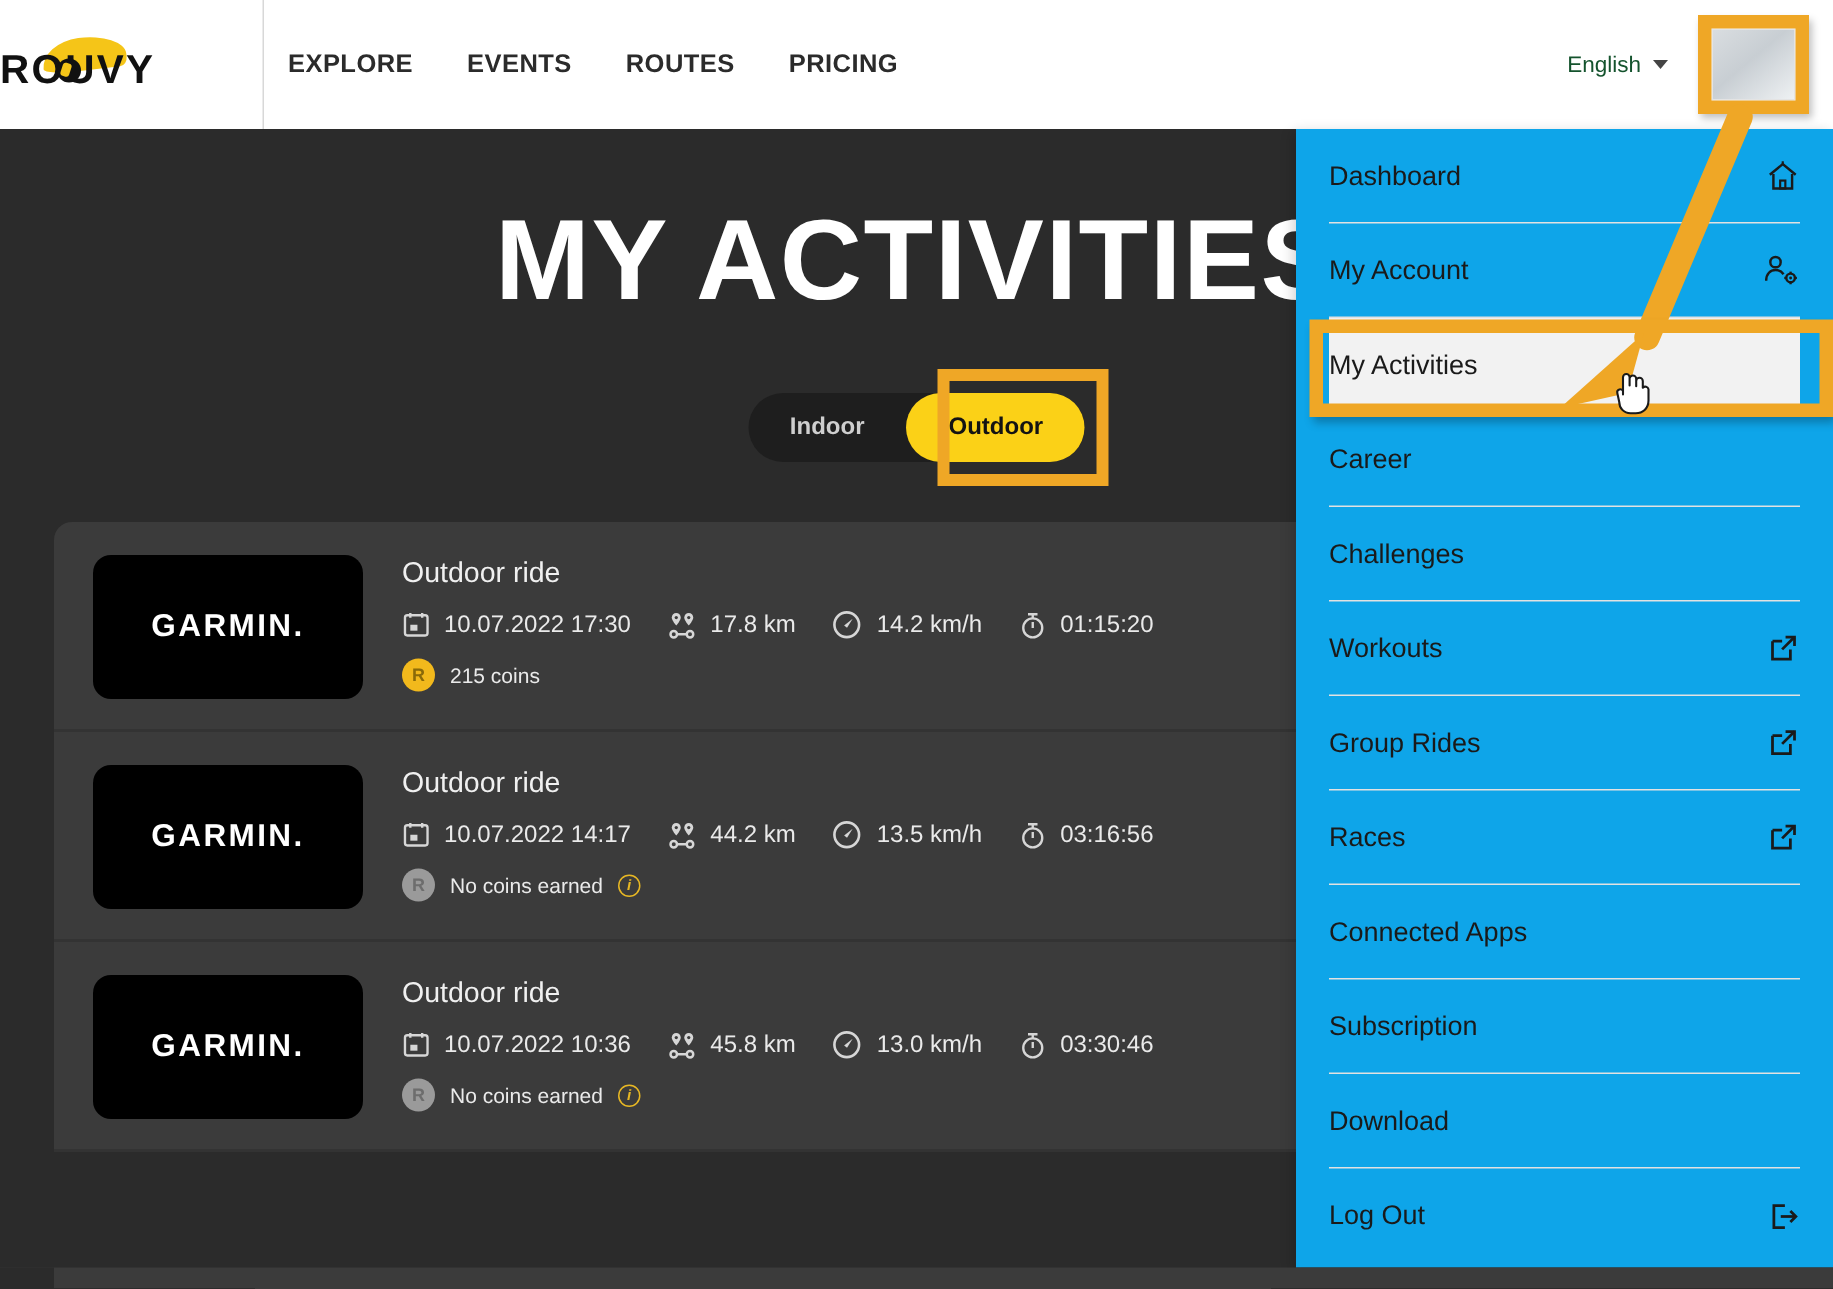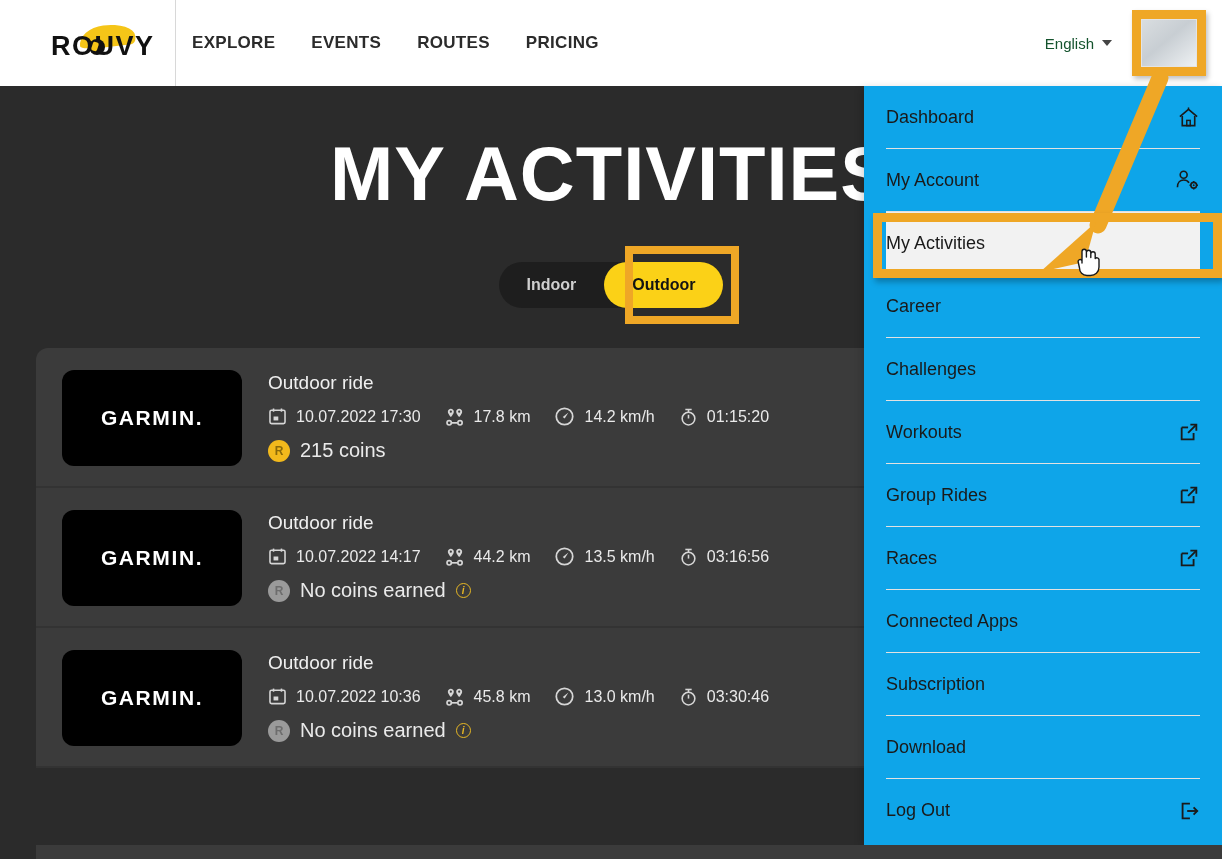--- a/index.html
+++ b/index.html
@@ -14,21 +14,21 @@
   
   .header {
     position: absolute; top: 0; left: 0;
     width: 1222px; height: 86px;
     background: #ffffff;
     display: flex; align-items: center;
     z-index: 5;
   }
   .logo-zone {
     width: 176px; height: 86px;
-    display: flex; align-items: center; justify-content: flex-end;
+    display: flex; align-items: center; justify-content: flex-start;
     border-right: 1px solid #d8d8d8;
   }
   .logo { position: relative; width: 124px; height: 40px; }
   .logo-swoosh {
     position: absolute; left: 28px; top: 2px;
     width: 56px; height: 22px;
     background: #f5c518;
     border-radius: 50% 60% 10% 50% / 90% 70% 30% 20%;
     transform: rotate(-7deg);
   }
@@ -131,21 +131,21 @@
   .stat-val { font-size: 16px; color: #eaeaea; white-space: nowrap; }
   .ic { flex: 0 0 auto; display: block; }
   .coin-line { display: flex; align-items: center; gap: 10px; }
   .coin-badge {
     width: 22px; height: 22px; border-radius: 50%;
     background: #f2b91c; color: #8a6a09;
     font-size: 12px; font-weight: bold;
     display: flex; align-items: center; justify-content: center;
   }
   .coin-badge.muted { background: #9a9a9a; color: #6d6d6d; }
-  .coin-text { font-size: 20px; color: #eaeaea; }
+  .coin-text { font-size: 14px; color: #eaeaea; }
   .info-dot {
     width: 15px; height: 15px; border-radius: 50%;
     border: 1.6px solid #e8b824; color: #e8b824;
     font-size: 10px; font-weight: bold; font-style: italic;
     display: flex; align-items: center; justify-content: center;
     cursor: pointer;
   }
 
   
   .menu {

